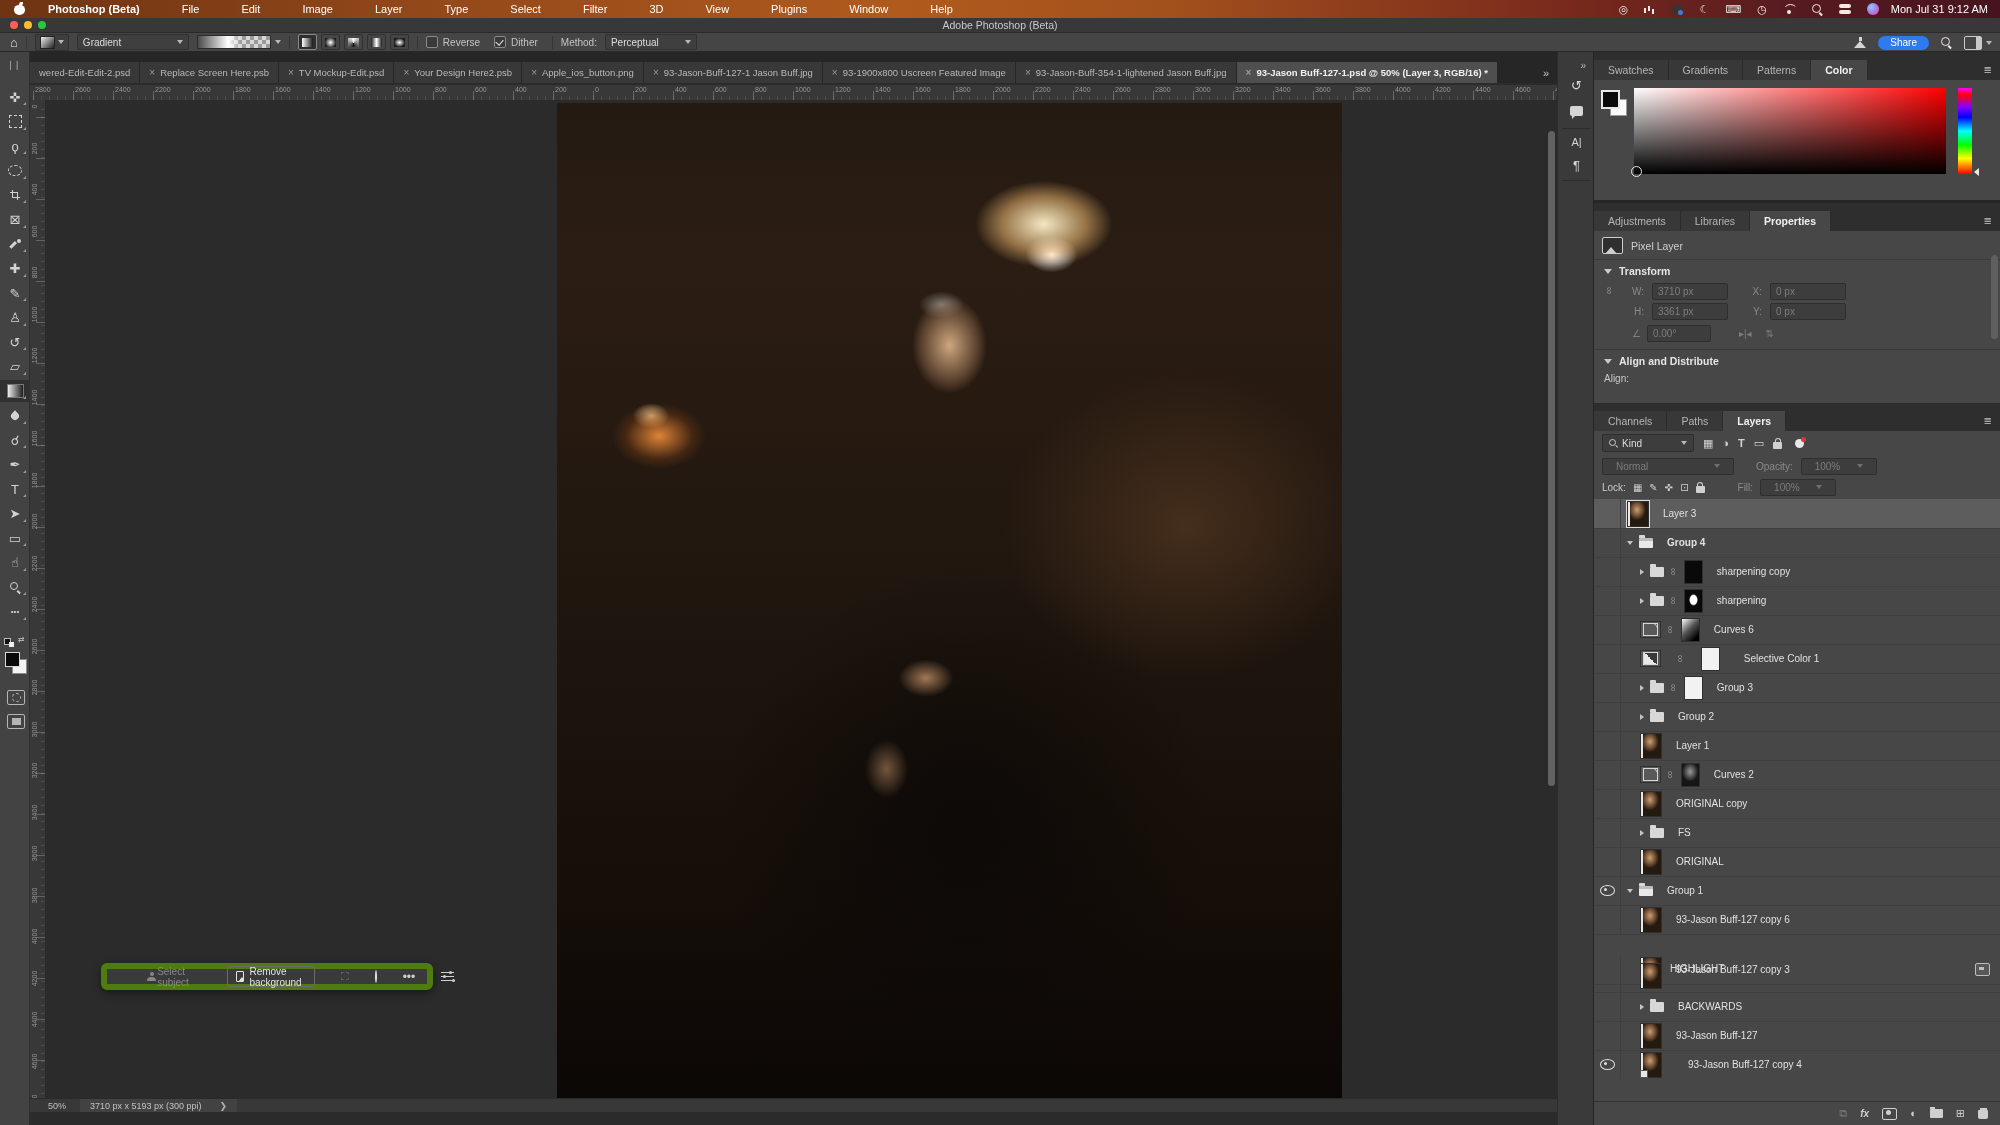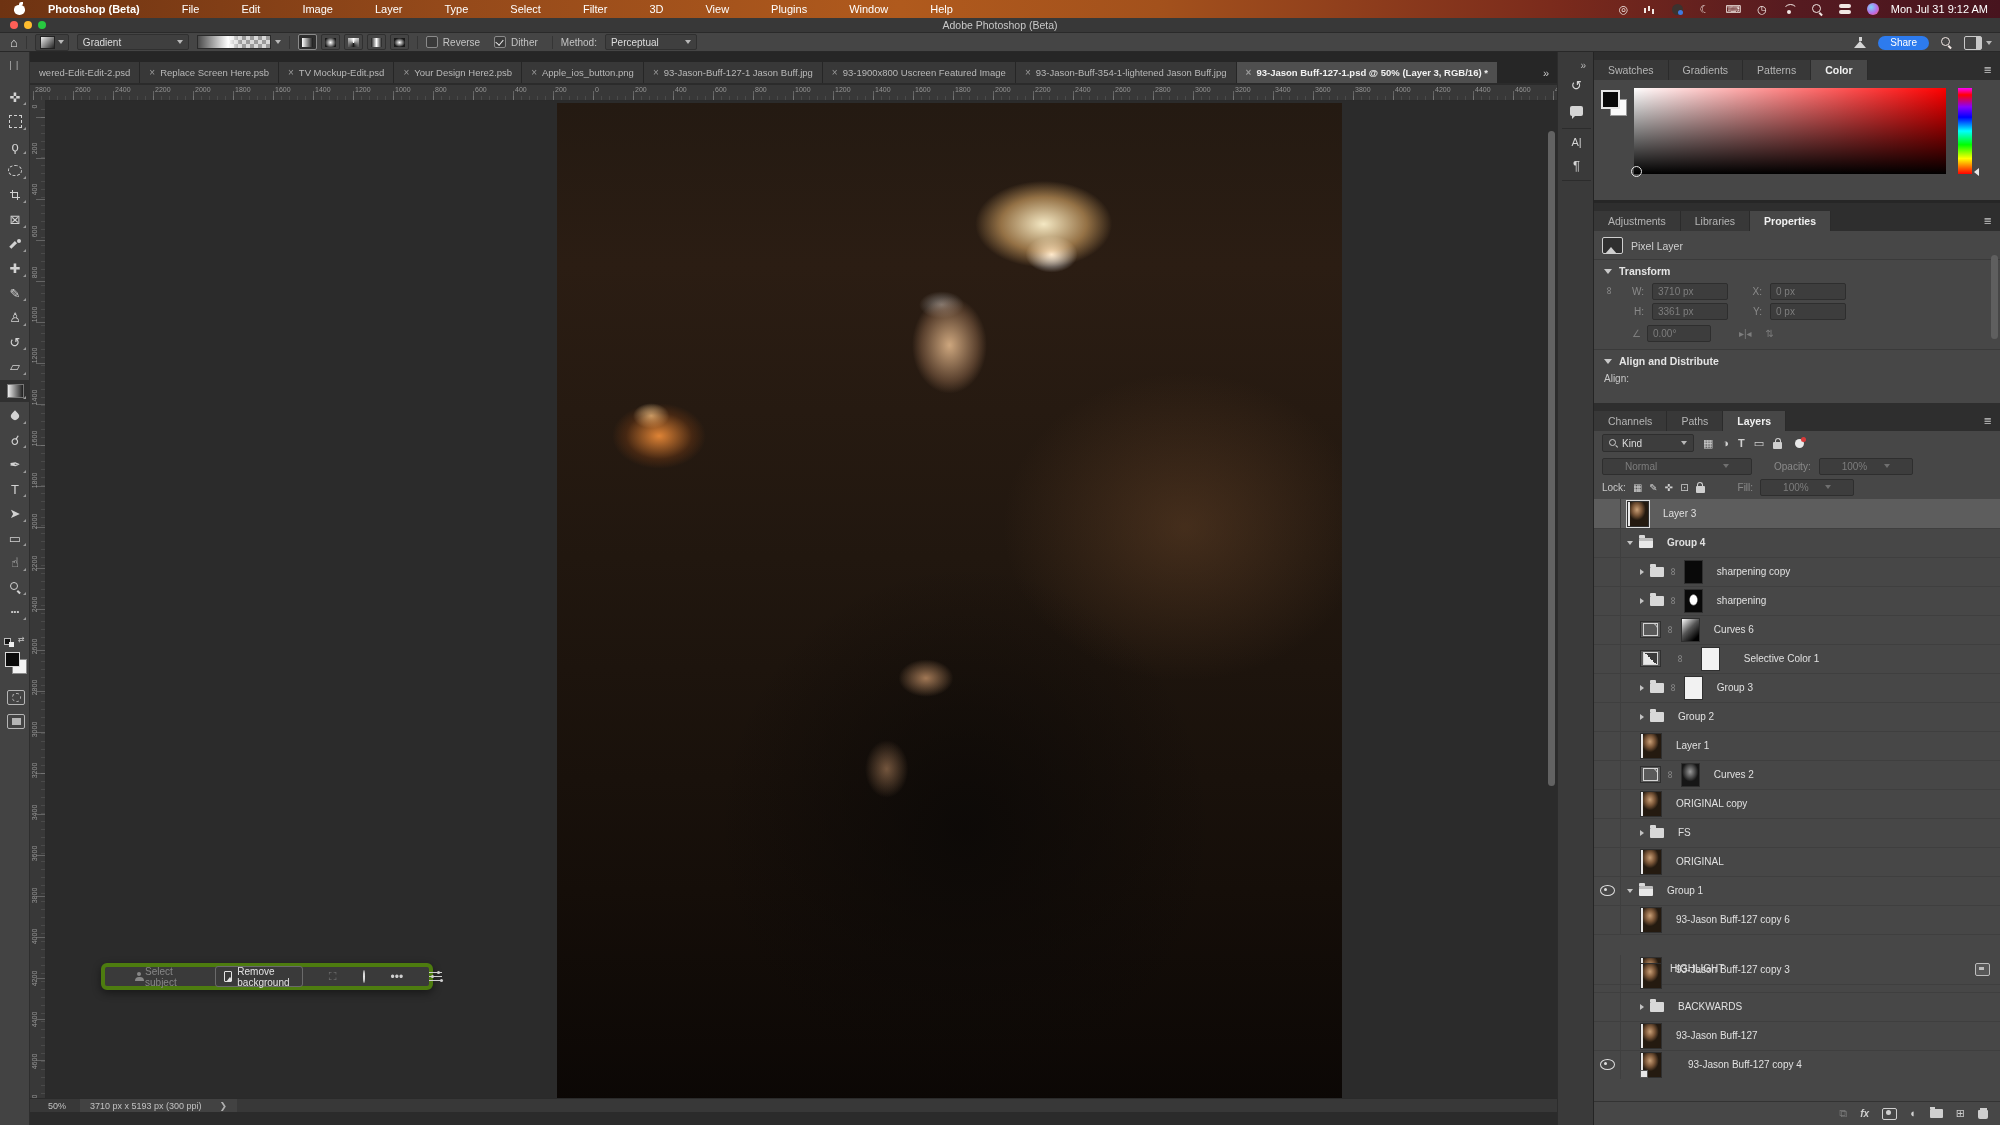--- a/index.html
+++ b/index.html
@@ -122,21 +122,21 @@
       radial-gradient(60px 42px at 13% 33%, rgba(255,150,60,.85), rgba(130,65,22,.35) 55%, rgba(0,0,0,0) 78%),
       radial-gradient(26px 18px at 12% 31%, rgba(255,220,160,.9), rgba(0,0,0,0) 70%),
       radial-gradient(48px 62px at 50% 24%, rgba(214,174,132,.95), rgba(150,110,80,.45) 58%, rgba(0,0,0,0) 78%),
       radial-gradient(30px 18px at 49% 20%, rgba(200,200,200,.55), rgba(0,0,0,0) 75%),
       radial-gradient(38px 26px at 47% 57%, rgba(196,146,104,.8), rgba(0,0,0,0) 72%),
       radial-gradient(30px 40px at 42% 66%, rgba(180,134,96,.6), rgba(0,0,0,0) 72%),
       radial-gradient(260px 220px at 80% 42%, rgba(125,82,48,.38), rgba(0,0,0,0) 70%),
       radial-gradient(300px 320px at 52% 72%, rgba(12,9,7,.92), rgba(0,0,0,0) 82%),
       linear-gradient(180deg,#241a12 0%,#2b1d13 16%,#21170f 45%,#150e09 78%,#0b0705 100%);}
   .vscroll{position:absolute;right:2px;top:30px;width:7px;height:655px;border-radius:4px;background:#6c6c6c;opacity:.85;}
-  .ctxbar{position:absolute;left:55px;top:862px;width:332px;height:27px;background:#3a3a3a;border:4px solid #4d7c0f;border-radius:6px;box-shadow:0 3px 8px rgba(0,0,0,.45);display:flex;align-items:center;gap:26px;padding:0 10px 0 6px;box-sizing:border-box;justify-content:center;}
+  .ctxbar{position:absolute;left:55px;top:862px;width:332px;height:27px;background:#3a3a3a;border:6px solid #4d7c0f;border-radius:6px;box-shadow:0 3px 8px rgba(0,0,0,.45);display:flex;align-items:center;gap:26px;padding:0 10px 0 6px;box-sizing:border-box;}
   .grip{width:3px;height:17px;background:#d9d9d9;border-radius:2px;}
   .ctx-btn{display:flex;align-items:center;gap:5px;height:19px;padding:0 8px;border-radius:3px;font-size:10px;}
   .ctx-btn.disabled{color:#878787;}
   .ctx-btn.outlined{border:1px solid #6a6a6a;color:#e3e3e3;}
   .i-person{display:inline-block;width:9px;height:9px;position:relative;}
   .i-person::before{content:"";position:absolute;left:2.5px;top:0;width:4px;height:4px;border-radius:50%;background:#878787;}
   .i-person::after{content:"";position:absolute;left:0;bottom:0;width:9px;height:4px;border-radius:4px 4px 0 0;background:#878787;}
   .i-imgpic{display:inline-block;width:11px;height:9px;border:1px solid #e3e3e3;border-radius:1px;position:relative;overflow:hidden;}
   .i-imgpic::after{content:"";position:absolute;left:1px;bottom:-1px;width:0;height:0;border-left:4px solid transparent;border-right:4px solid transparent;border-bottom:5px solid #e3e3e3;}
   .i-halfc{display:inline-block;width:11px;height:11px;border-radius:50%;background:linear-gradient(90deg,#e3e3e3 50%,#5a5a5a 50%);border:1px solid #e3e3e3;}
@@ -191,21 +191,21 @@
   .flt-ic{color:#d0d0d0;font-size:11px;}
   .i-minimag{display:inline-block;width:9px;height:9px;position:relative;}
   .i-minimag::before{content:"";position:absolute;left:0;top:0;width:5px;height:5px;border:1.3px solid #ccc;border-radius:50%;}
   .i-minimag::after{content:"";position:absolute;left:6.5px;top:6.5px;width:3px;height:1.3px;background:#ccc;transform:rotate(45deg);transform-origin:0 0;}
   .i-T{font-weight:700;font-size:11px;color:#d0d0d0;}
   .i-lockpad{display:inline-block;width:9px;height:7px;background:#d0d0d0;border-radius:1px;position:relative;margin-top:4px;}
   .i-lockpad::before{content:"";position:absolute;left:1.5px;top:-4px;width:4px;height:4px;border:1.3px solid #d0d0d0;border-bottom:none;border-radius:3px 3px 0 0;}
   .flt-toggle{width:9px;height:9px;border-radius:50%;background:#e8e8e8;position:relative;}
   .flt-toggle::after{content:"";position:absolute;right:-2px;top:-2px;width:5px;height:5px;border-radius:50%;background:#d83a3a;}
   .lp-blend{position:absolute;left:0;top:52px;width:406px;height:22px;display:flex;align-items:center;gap:8px;padding-left:8px;box-sizing:border-box;color:#8a8a8a;}
-  .dis-select{background:#3d3d3d;border:1px solid #2e2e2e;border-radius:2px;height:15px;display:flex;align-items:center;justify-content:space-between;padding:0 22px;color:#7d7d7d;}
+  .dis-select{background:#3d3d3d;border:1px solid #2e2e2e;border-radius:2px;height:15px;display:flex;align-items:center;justify-content:space-between;padding:0 13px;color:#7d7d7d;}
   .lp-lock{position:absolute;left:0;top:74px;width:406px;height:20px;display:flex;align-items:center;gap:7px;padding-left:8px;box-sizing:border-box;color:#c9c9c9;}
   .lk-ic{color:#d0d0d0;font-size:10px;}
   .layer-list{position:absolute;left:0;top:96px;width:406px;height:580px;overflow:hidden;background:#474747;}
   .lrow{position:absolute;left:0;width:406px;height:29px;border-bottom:1px solid #3f3f3f;display:flex;align-items:center;}
   .lrow.selected{background:#5d5d5d;}
   .eye-cell{width:26px;height:29px;border-right:1px solid #3f3f3f;display:flex;align-items:center;justify-content:center;flex:none;}
   .eye{width:13px;height:9px;border:1.3px solid #e0e0e0;border-radius:50%;position:relative;}
   .eye::after{content:"";position:absolute;left:3.5px;top:2px;width:3px;height:3px;border-radius:50%;background:#e0e0e0;}
   .tri-r{width:0;height:0;border-top:3.5px solid transparent;border-bottom:3.5px solid transparent;border-left:4.5px solid #c4c4c4;flex:none;}
   .tri-dn{width:0;height:0;border-left:3.5px solid transparent;border-right:3.5px solid transparent;border-top:4.5px solid #c4c4c4;flex:none;}

